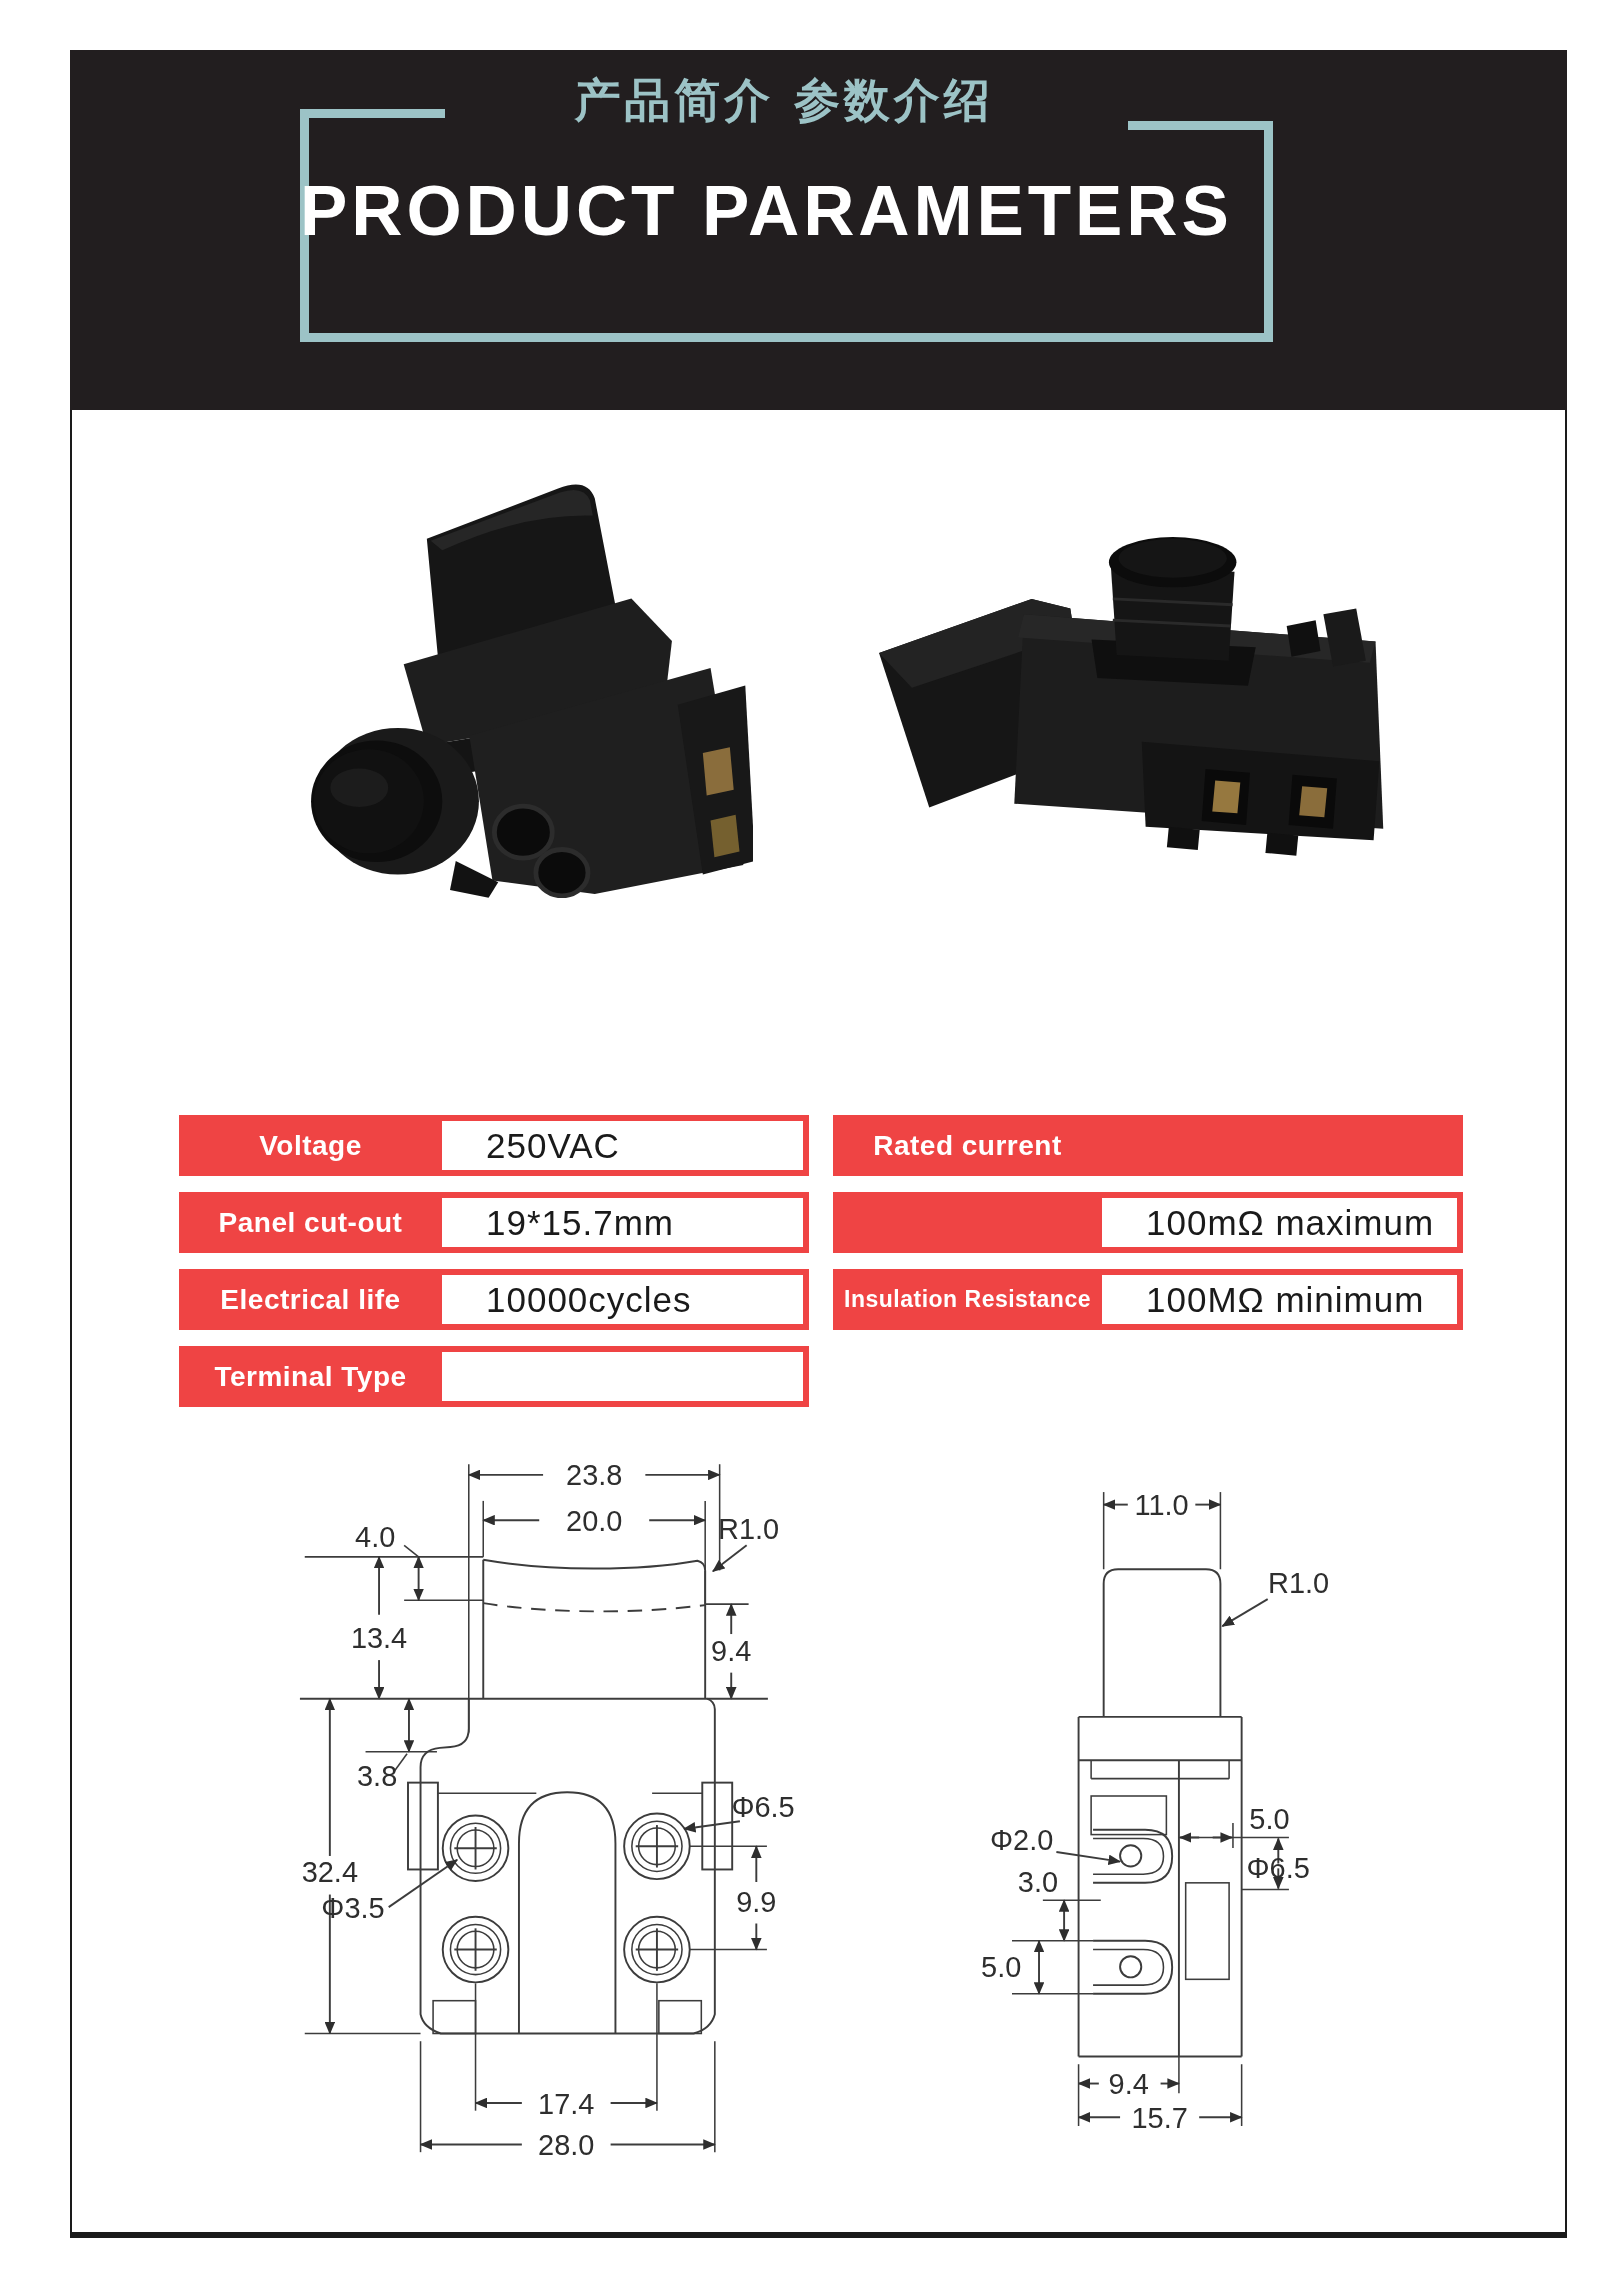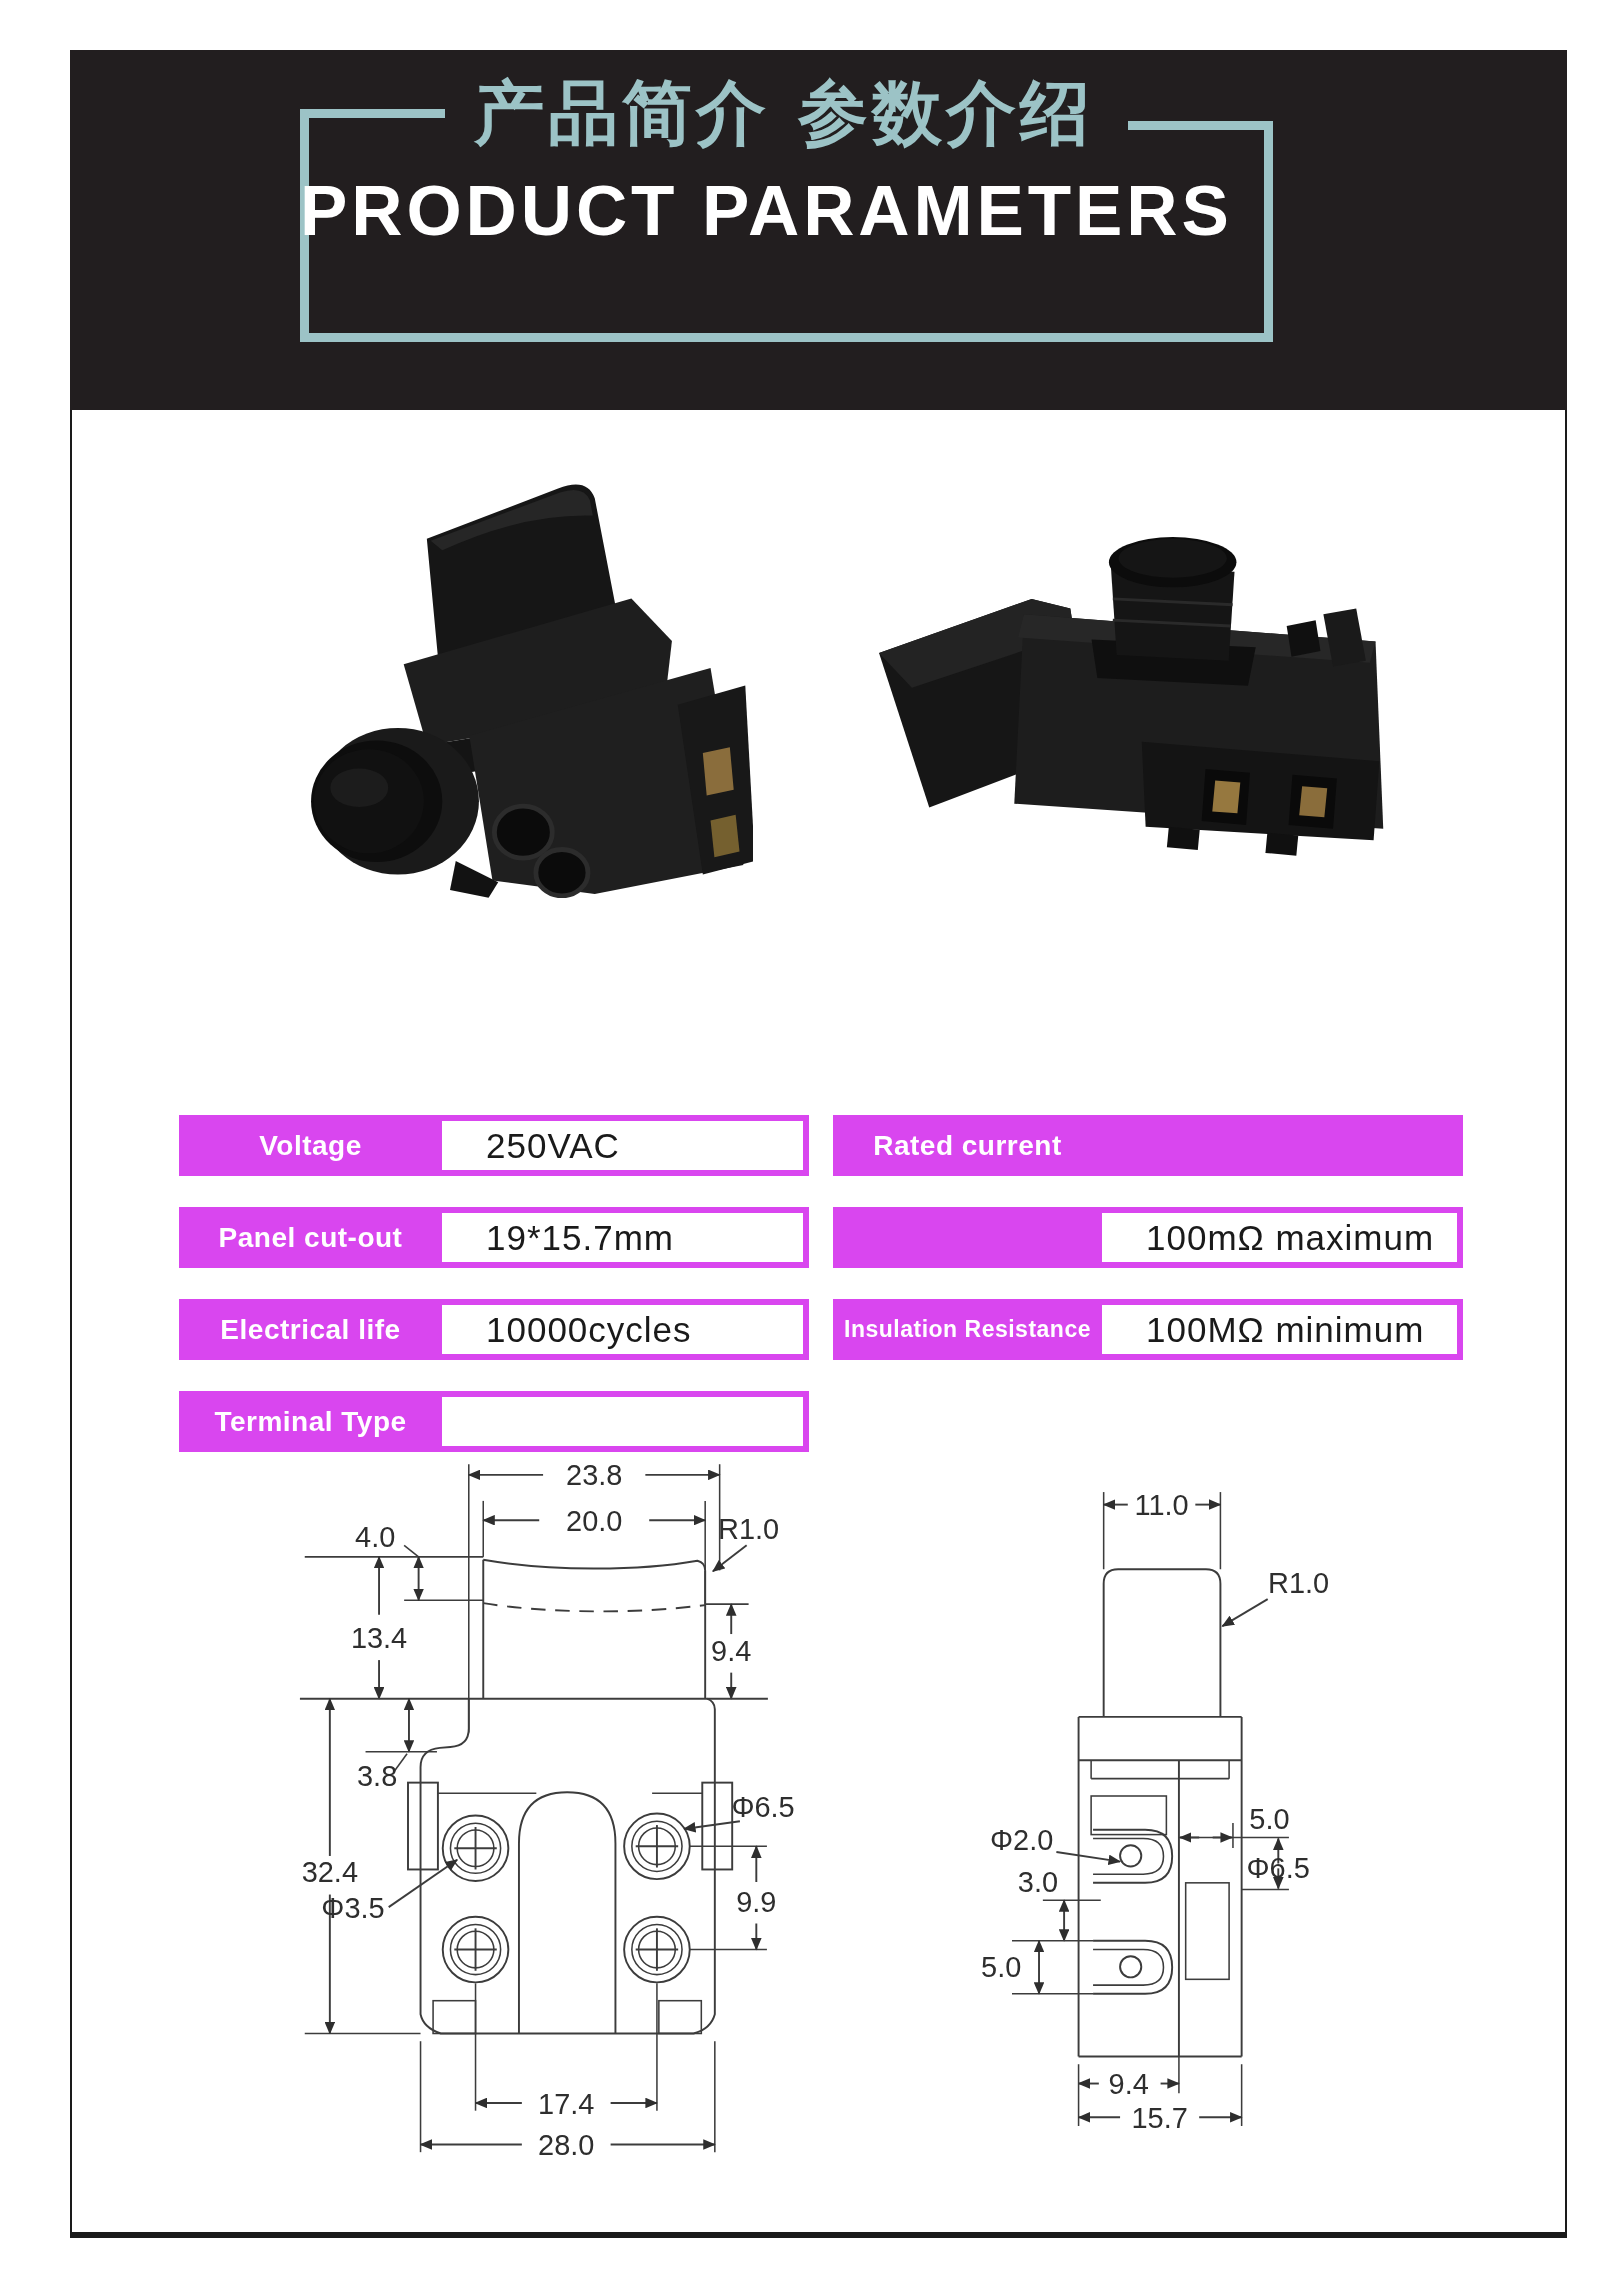--- a/index.html
+++ b/index.html
@@ -9,33 +9,33 @@
          border-left:2.9px solid #1a1a1a;border-right:2.9px solid #1a1a1a;border-bottom:6.8px solid #1a1a1a;}
   
   .header{position:absolute;left:70px;top:50px;width:1497px;height:360px;background:#221e1f;}
   .brk{position:absolute;background:#9cc3c6;}
   .brk.tl{left:230px;top:59px;width:145px;height:8.7px;}
   .brk.lv{left:230px;top:59px;width:8.7px;height:233px;}
   .brk.bt{left:230px;top:283px;width:973px;height:8.7px;}
   .brk.rv{left:1194px;top:71px;width:8.7px;height:220px;}
   .brk.tr{left:1058px;top:71px;width:145px;height:8.7px;}
   .title-cn{position:absolute;left:241px;top:25px;width:946px;text-align:center;
-            font-family:"DejaVu Sans",sans-serif;font-size:70px;line-height:1.1;font-weight:bold;
+            font-family:"DejaVu Sans",sans-serif;font-size:46px;line-height:1.1;font-weight:bold;
             color:#9cc3c6;letter-spacing:3.9px;white-space:nowrap;}
   .title-en{position:absolute;left:230px;top:122px;width:973px;text-align:left;
             font-size:71px;line-height:1.1;font-weight:bold;color:#ffffff;letter-spacing:3.9px;white-space:nowrap;}
   
   .photo{position:absolute;}
   .photo.left{left:174px;top:415px;}
   .photo.right{left:850px;top:454px;}
   
   .spec-col{position:absolute;top:1115px;}
   .spec-col.cl{left:179px;width:630px;}
   .spec-col.cr{left:833px;width:630px;}
-  .spec-row{position:relative;height:61px;margin-bottom:31px;background:#d946ef;}
+  .spec-row{position:relative;height:61px;margin-bottom:16px;background:#ef4444;}
   .spec-label{position:absolute;left:0;top:0;bottom:0;width:263px;display:flex;align-items:center;
               justify-content:center;color:#ffffff;font-size:28px;font-weight:bold;letter-spacing:0.5px;
               box-sizing:border-box;padding:0 3.9px;white-space:nowrap;}
   .cr .spec-label{width:269px;}
   .spec-label.small{font-size:23px;}
   .spec-value{position:absolute;left:263px;right:5.8px;top:5.8px;bottom:5.8px;background:#ffffff;
               display:flex;align-items:center;padding-left:44px;font-size:35px;color:#1a1a1a;
               letter-spacing:1px;white-space:nowrap;}
   .cr .spec-value{left:269px;}
   

